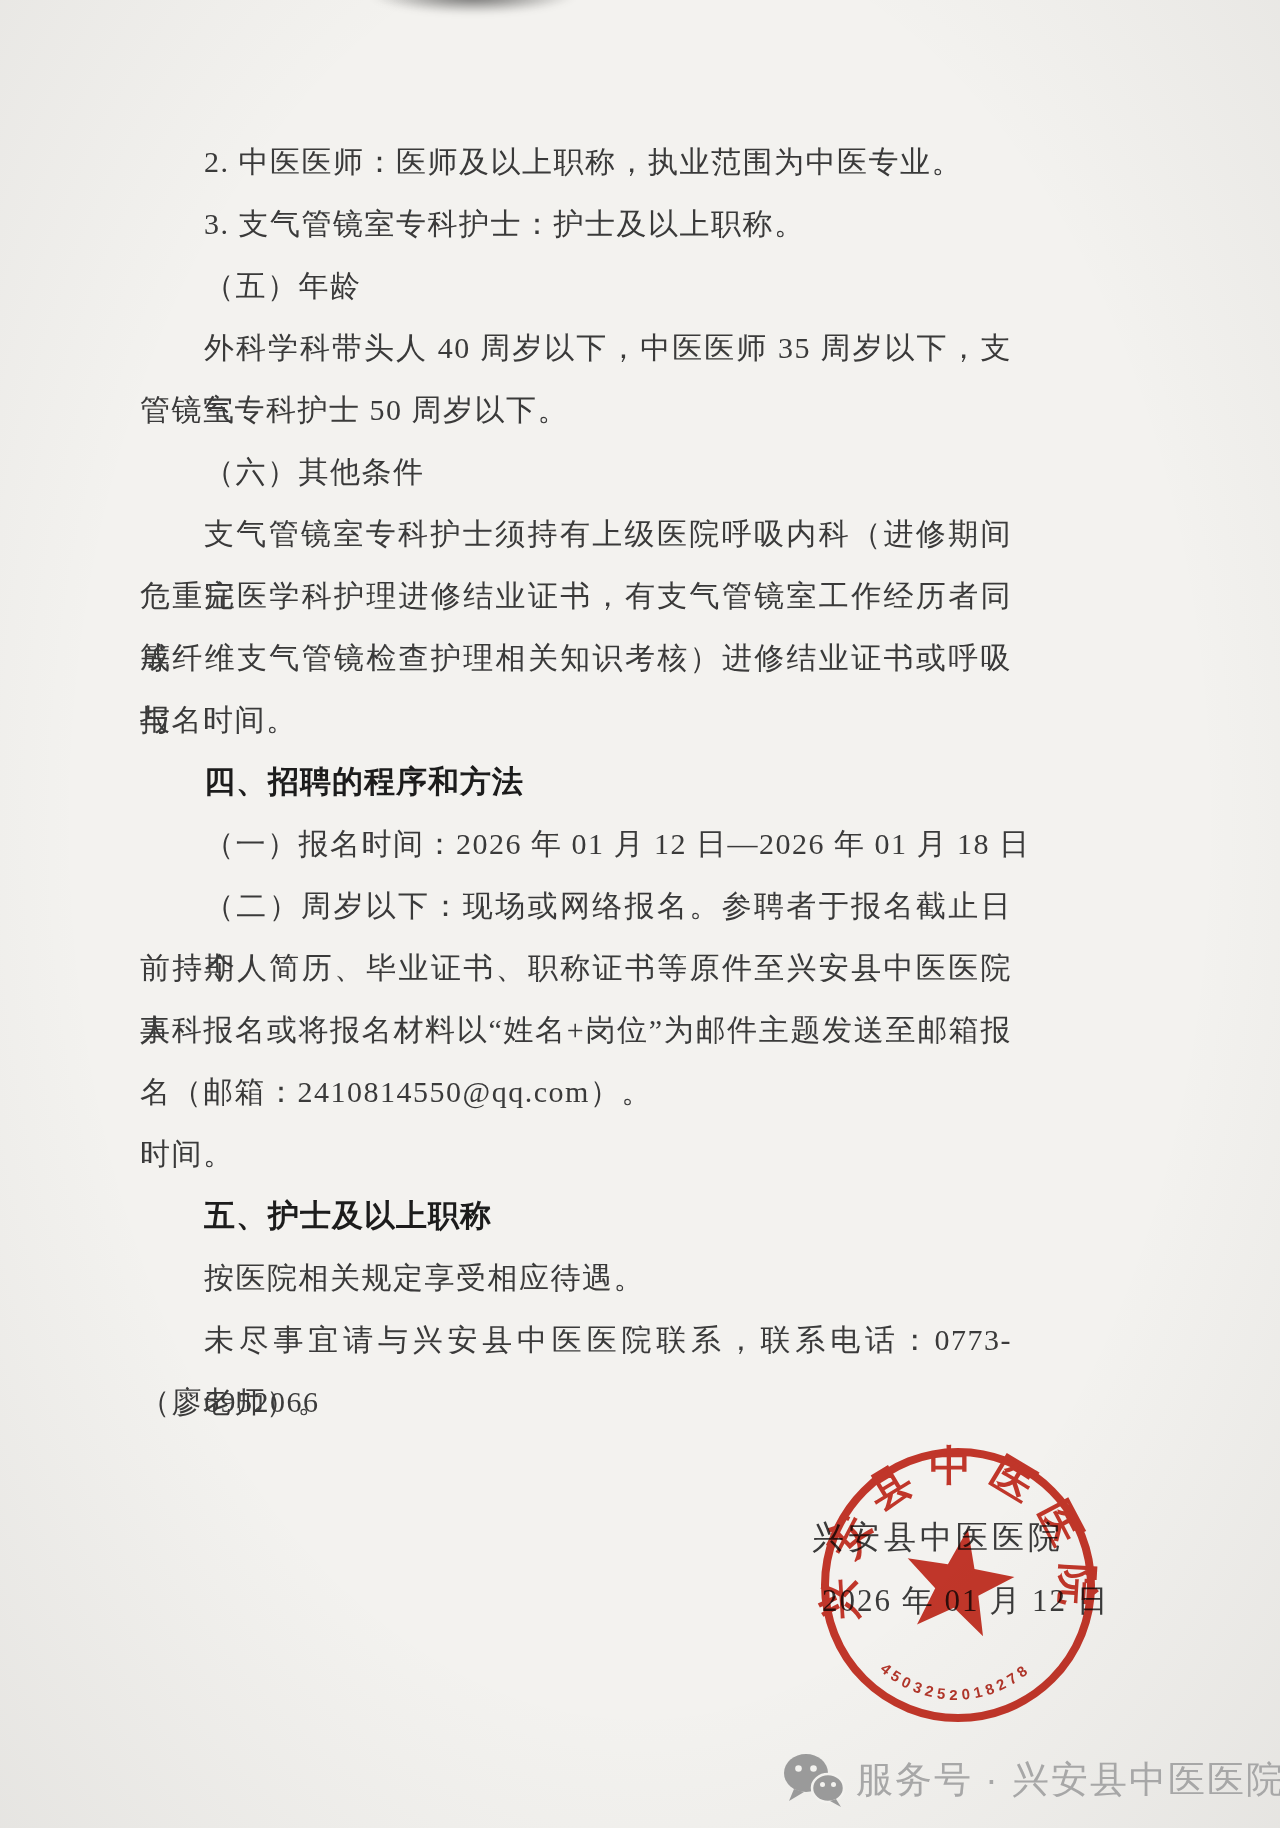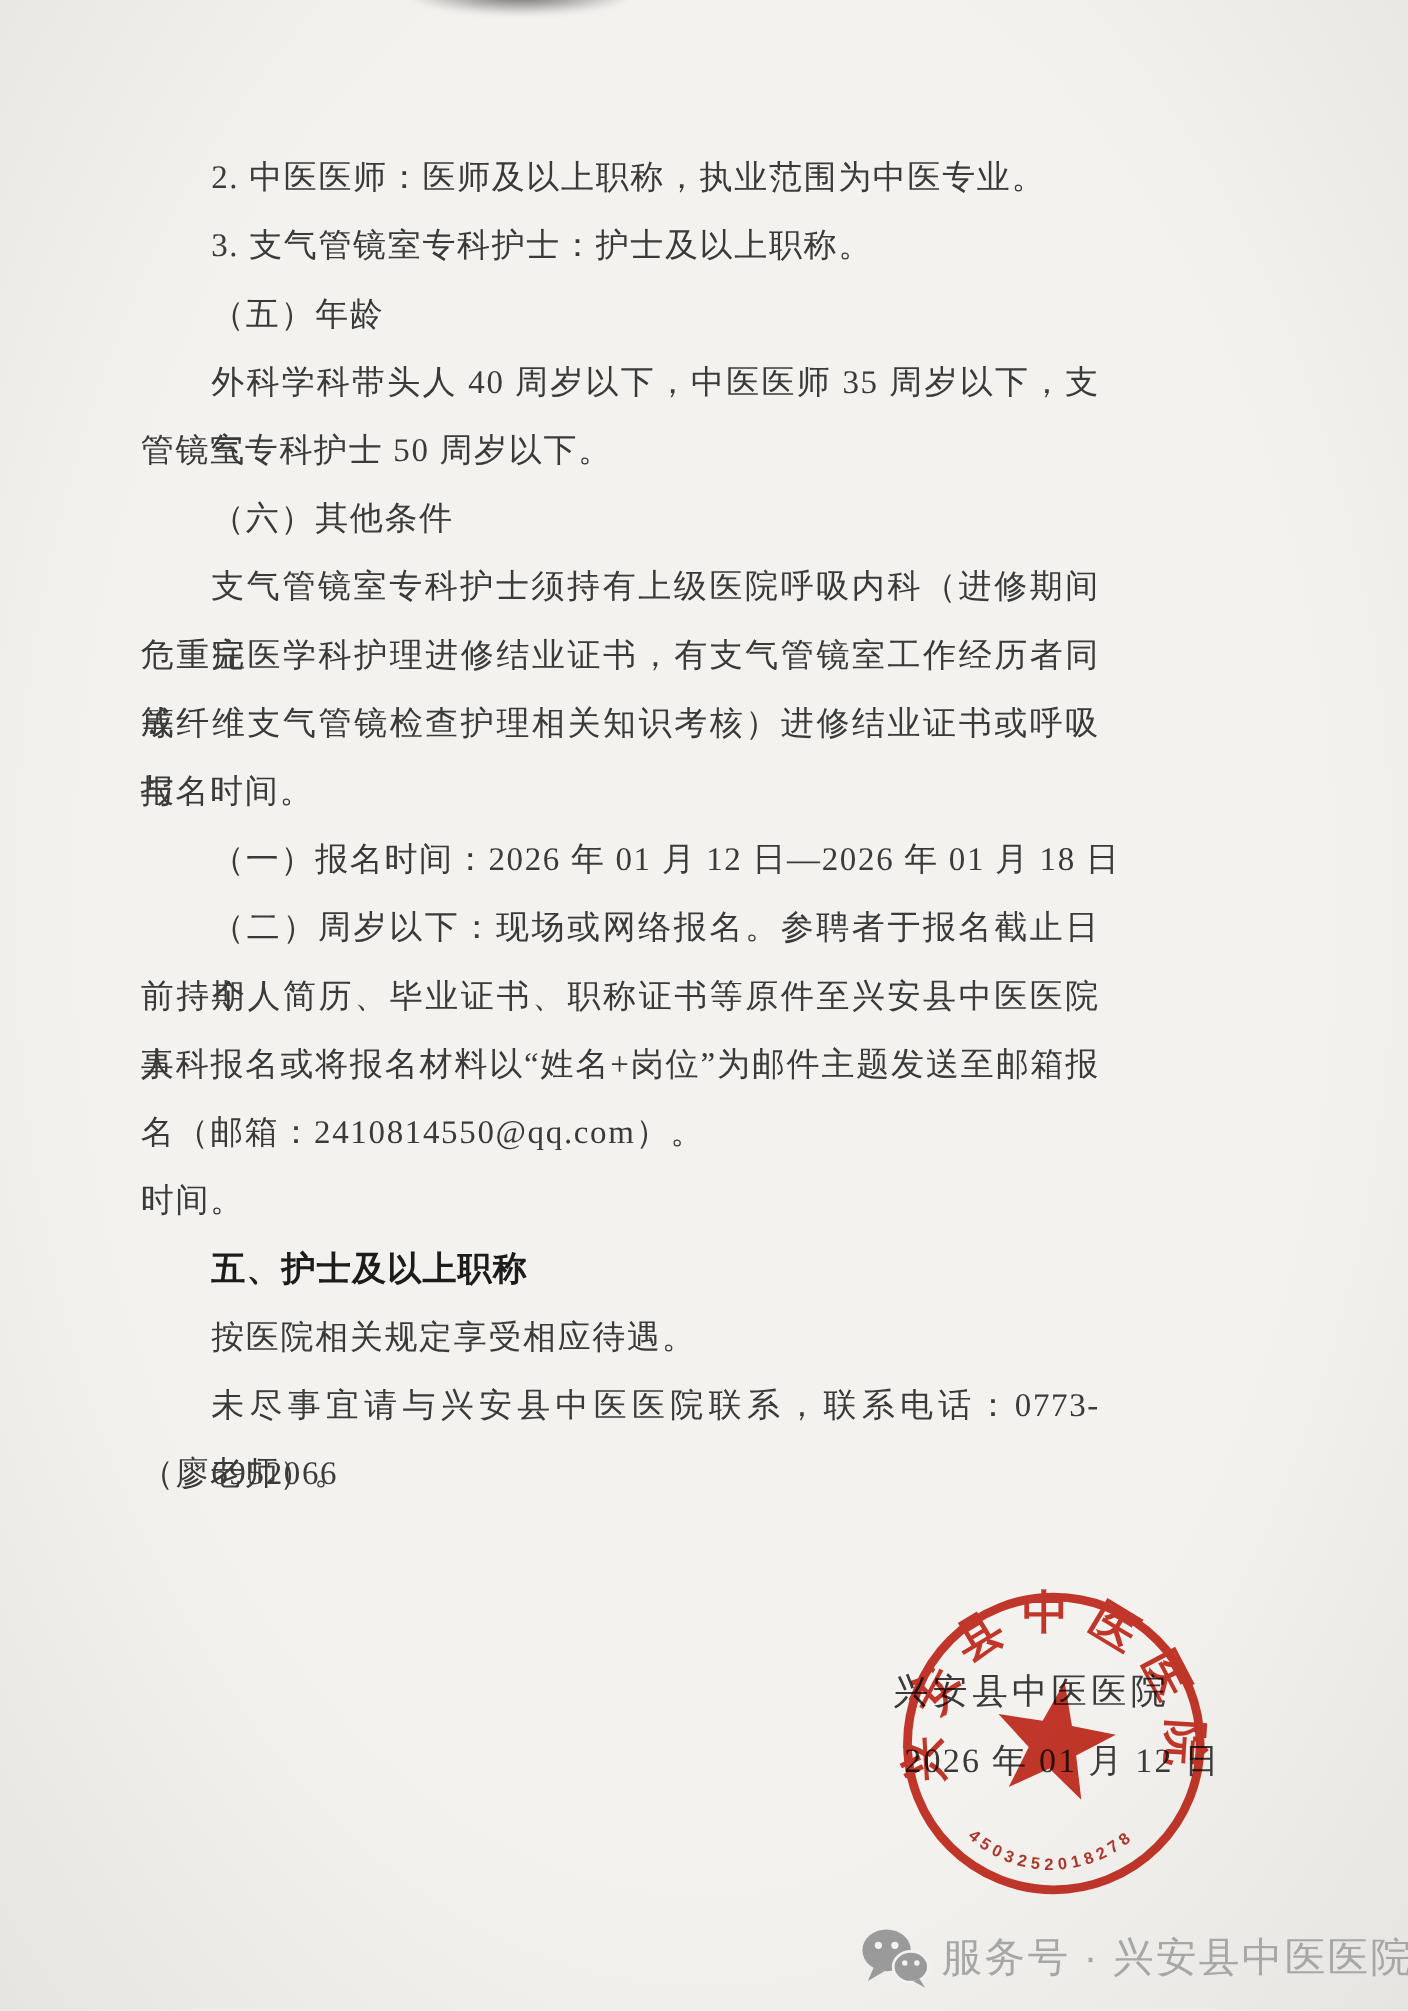--- a/index.html
+++ b/index.html
@@ -7,21 +7,21 @@
        background:#f3f2ef;
        font-family:"Liberation Serif", serif;}
   
   .page-vignette{position:absolute;inset:0;pointer-events:none;
        background:radial-gradient(ellipse at 50% 45%, rgba(0,0,0,0) 62%, rgba(60,55,50,0.07) 100%);}
   
   .top-smudge{position:absolute;left:368px;top:-6px;width:210px;height:20px;
        background:radial-gradient(ellipse at 50% 0%, rgba(40,40,40,0.75), rgba(40,40,40,0) 70%);
        filter:blur(3px);}
   
-  .doc-lines{position:absolute;left:128px;top:131px;width:872px;color:#3a3a3a;}
+  .doc-lines{position:absolute;left:140px;top:131px;width:872px;color:#3a3a3a;}
   .line{height:62px;line-height:62px;font-size:30px;letter-spacing:1.5px;white-space:nowrap;}
   .line.indent{padding-left:64px;}
   .line.bold{font-family:"Liberation Sans", sans-serif;font-weight:700;color:#1c1c1c;font-size:31px;letter-spacing:1px;}
   .line.full{white-space:normal;text-align:justify;text-align-last:justify;text-justify:inter-character;}
   
   .sig{position:absolute;color:#3a3a3a;white-space:nowrap;}
   .sig-org{left:812px;top:1516px;font-size:32px;letter-spacing:4px;}
   .sig-date{left:822px;top:1580px;font-size:31px;letter-spacing:2px;}
   
   .seal{position:absolute;left:808px;top:1435px;width:300px;height:300px;
@@ -41,20 +41,21 @@
     <div class="line indent">2. 中医医师：医师及以上职称，执业范围为中医专业。</div>
     <div class="line indent">3. 支气管镜室专科护士：护士及以上职称。</div>
     <div class="line indent">（五）年龄</div>
     <div class="line indent full">外科学科带头人 40 周岁以下，中医医师 35 周岁以下，支气</div>
     <div class="line">管镜室专科护士 50 周岁以下。</div>
     <div class="line indent">（六）其他条件</div>
     <div class="line indent full">支气管镜室专科护士须持有上级医院呼吸内科（进修期间完</div>
     <div class="line full">危重症医学科护理进修结业证书，有支气管镜室工作经历者同等</div>
     <div class="line full">成纤维支气管镜检查护理相关知识考核）进修结业证书或呼吸与</div>
     <div class="line">报名时间。</div>
+    <div class="line indent bold">四、招聘的程序和方法</div>
     <div class="line indent">（一）报名时间：2026 年 01 月 12 日—2026 年 01 月 18 日</div>
     <div class="line indent full">（二）周岁以下：现场或网络报名。参聘者于报名截止日期</div>
     <div class="line full">前持个人简历、毕业证书、职称证书等原件至兴安县中医医院人</div>
     <div class="line full">事科报名或将报名材料以“姓名+岗位”为邮件主题发送至邮箱报</div>
     <div class="line">名（邮箱：2410814550@qq.com）。</div>
     <div class="line">时间。</div>
     <div class="line indent bold">五、护士及以上职称</div>
     <div class="line indent">按医院相关规定享受相应待遇。</div>
     <div class="line indent full">未尽事宜请与兴安县中医医院联系，联系电话：0773-6952066</div>
     <div class="line">（廖老师）。</div>

